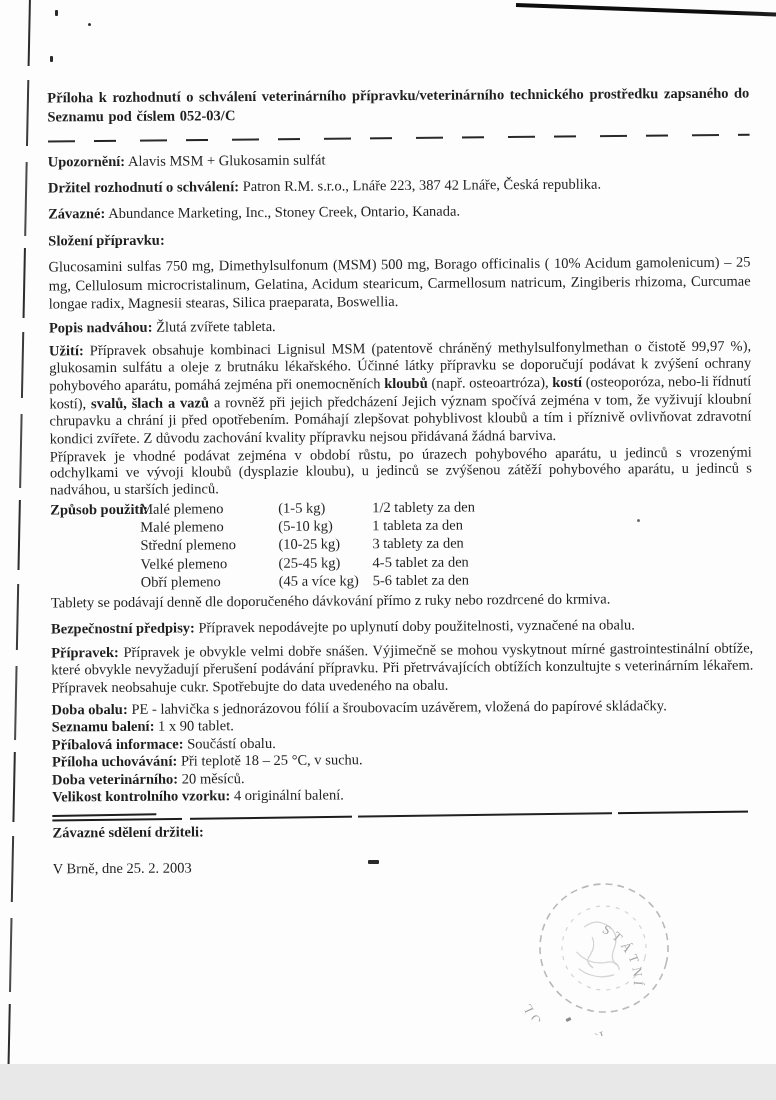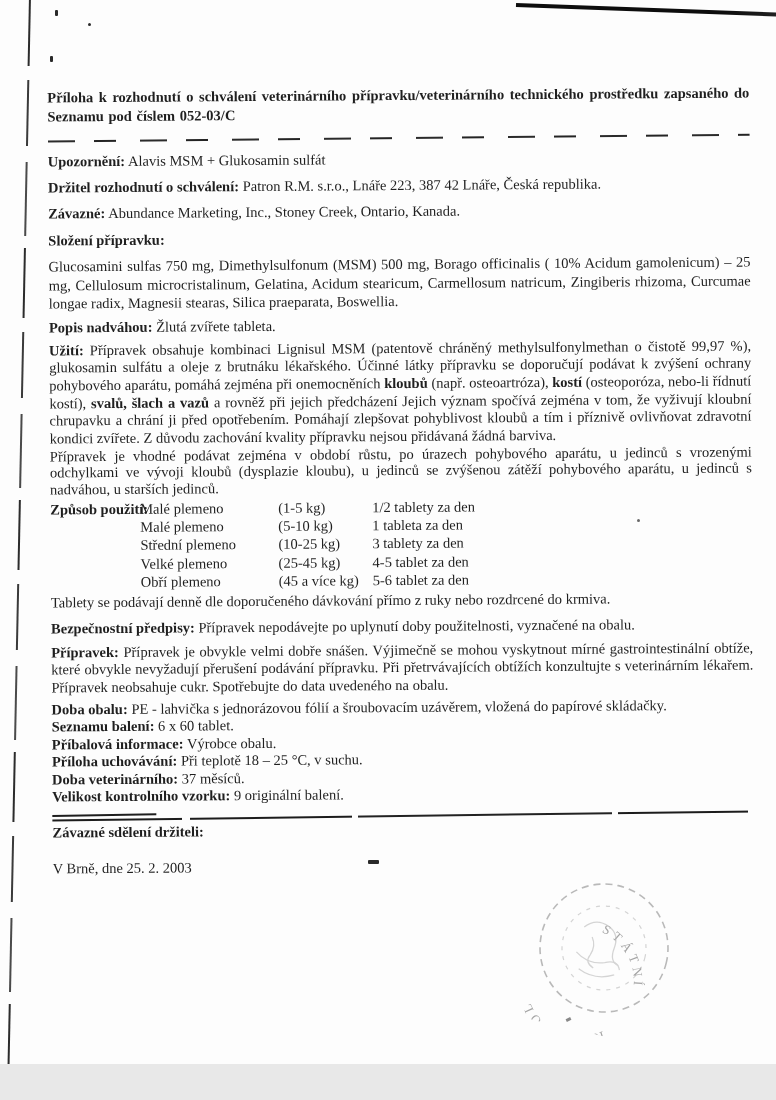--- a/index.html
+++ b/index.html
@@ -182,37 +182,37 @@
       <span class="b">Přípravek:</span><span> Přípravek je obvykle velmi dobře snášen. Výjimečně se mohou vyskytnout mírné gastrointestinální obtíže, které obvykle nevyžadují přerušení podávání přípravku. Při přetrvávajících obtížích konzultujte s veterinárním lékařem. Přípravek neobsahuje cukr. Spotřebujte do data uvedeného na obalu.</span>
     </p>
 
     <div class="bottom-fields">
       <p>
         <span class="b">Doba obalu:</span>
         <span>PE - lahvička s jednorázovou fólií a šroubovacím uzávěrem, vložená do papírové skládačky.</span>
       </p>
       <p>
         <span class="b">Seznamu balení:</span>
-        <span>6 x 60 tablet.</span>
+        <span>1 x 90 tablet.</span>
       </p>
       <p>
         <span class="b">Příbalová informace:</span>
-        <span>Výrobce obalu.</span>
+        <span>Součástí obalu.</span>
       </p>
       <p>
         <span class="b">Příloha uchovávání:</span>
         <span>Při teplotě 18 – 25 °C, v suchu.</span>
       </p>
       <p>
         <span class="b">Doba veterinárního:</span>
-        <span>37 měsíců.</span>
+        <span>20 měsíců.</span>
       </p>
       <p>
         <span class="b">Velikost kontrolního vzorku:</span>
-        <span>9 originální balení.</span>
+        <span>4 originální balení.</span>
       </p>
     </div>
 
     <div class="rule-final"></div>
     <div class="rule-final-short"></div>
 
     <p class="f-binding b">Závazné sdělení držiteli:</p>
 
     <p class="f-date">V Brně, dne 25. 2. 2003</p>
 

